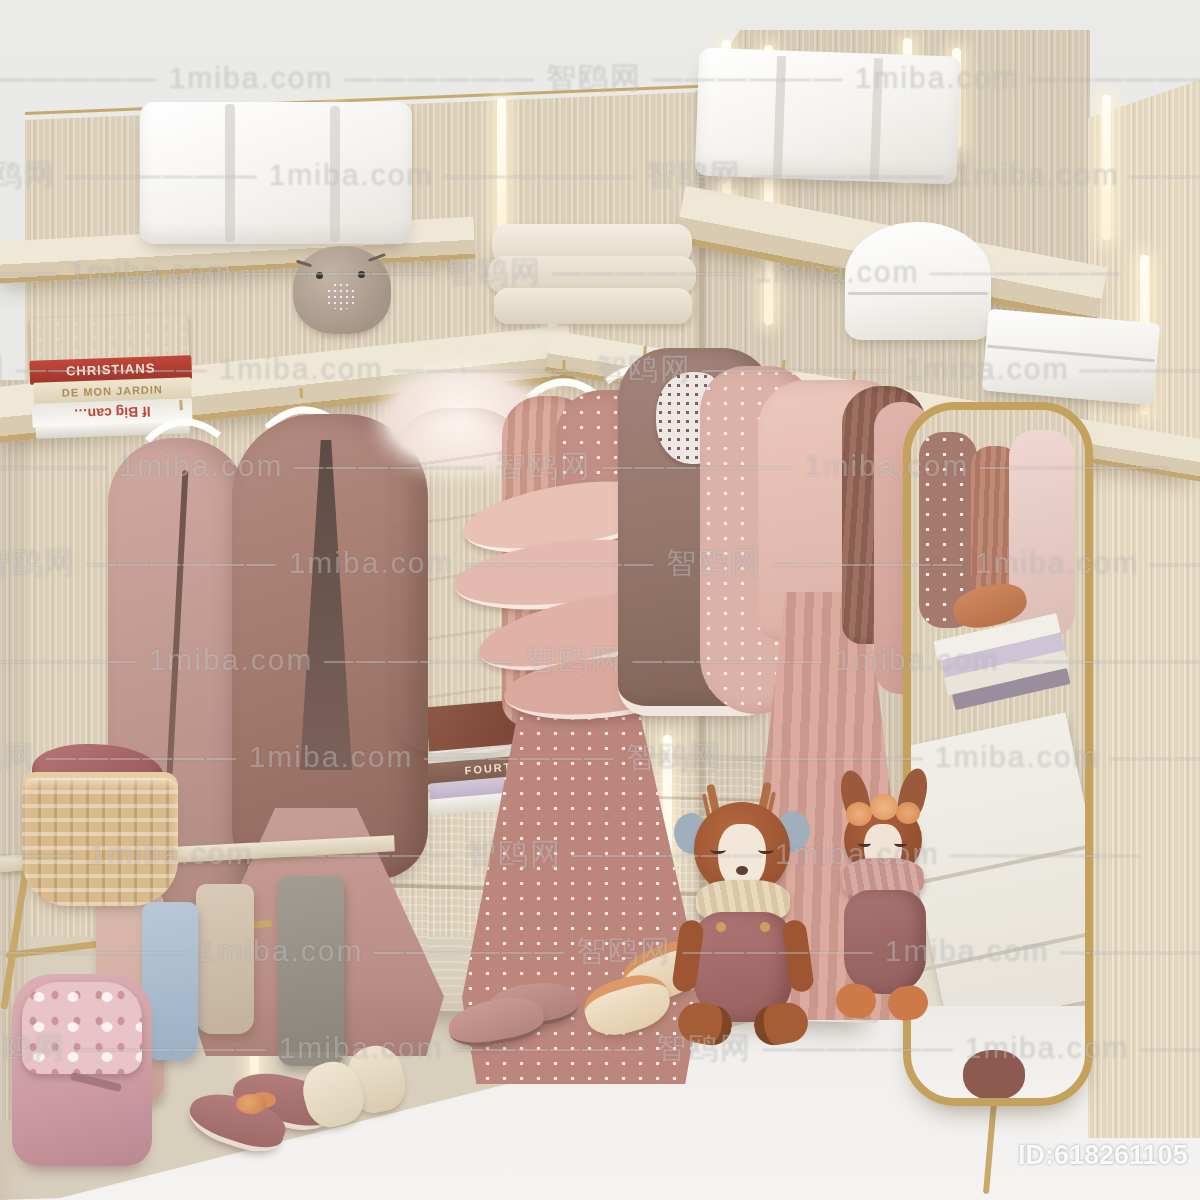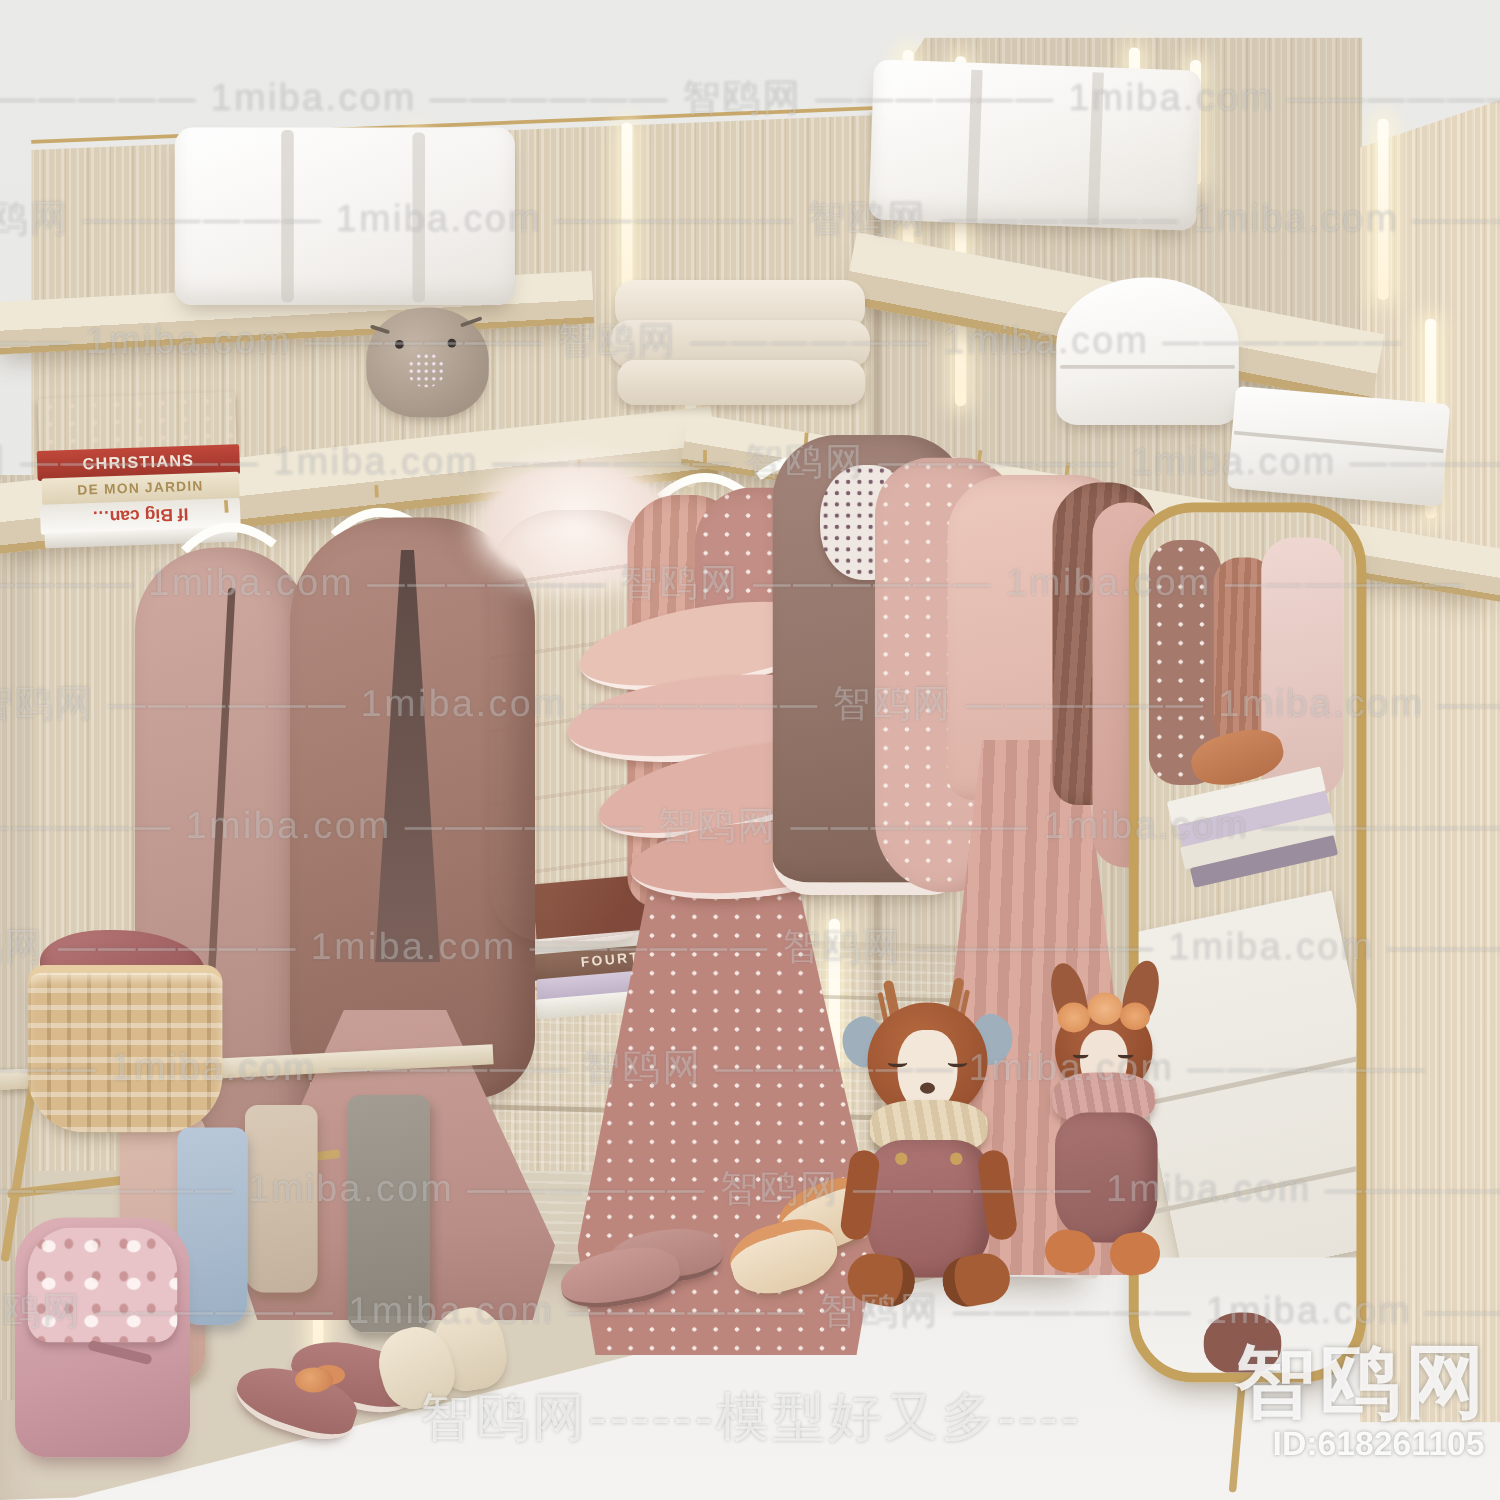--- a/index.html
+++ b/index.html
@@ -390,17 +390,15 @@
   <div class="wm" style="left:-240px;top:252px;">智鸥网 —————— 1miba.com —————— 智鸥网 —————— 1miba.com ——————</div>
   <div class="wm" style="left:-90px;top:349px;">智鸥网 —————— 1miba.com —————— 智鸥网 —————— 1miba.com ——————</div>
   <div class="wm" style="left:-190px;top:446px;">智鸥网 —————— 1miba.com —————— 智鸥网 —————— 1miba.com ——————</div>
   <div class="wm" style="left:-20px;top:543px;">智鸥网 —————— 1miba.com —————— 智鸥网 —————— 1miba.com ——————</div>
   <div class="wm" style="left:-160px;top:640px;">智鸥网 —————— 1miba.com —————— 智鸥网 —————— 1miba.com ——————</div>
   <div class="wm" style="left:-60px;top:737px;">智鸥网 —————— 1miba.com —————— 智鸥网 —————— 1miba.com ——————</div>
   <div class="wm" style="left:-220px;top:834px;">智鸥网 —————— 1miba.com —————— 智鸥网 —————— 1miba.com ——————</div>
   <div class="wm" style="left:-110px;top:931px;">智鸥网 —————— 1miba.com —————— 智鸥网 —————— 1miba.com ——————</div>
   <div class="wm" style="left:-30px;top:1028px;">智鸥网 —————— 1miba.com —————— 智鸥网 —————— 1miba.com ——————</div>
 
-  <div id="wm-banner" style="left:336px;top:1106px;">智鸥网------模型好又多----</div>
-  <div id="wm-logo" style="left:988px;top:1062px;">智鸥网</div>
   <div id="wm-id" style="left:1018px;top:1140px;">ID:618261105</div>
 
 </div>
 
 </body></html>

